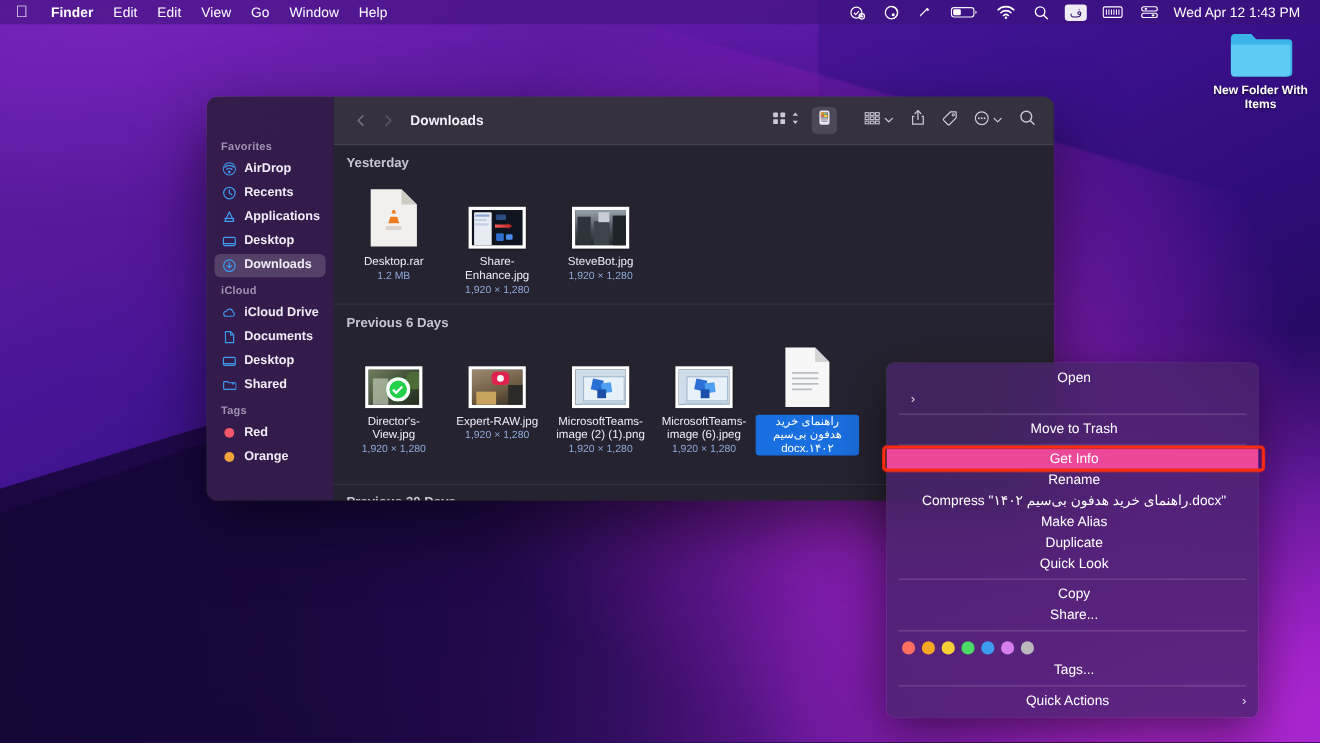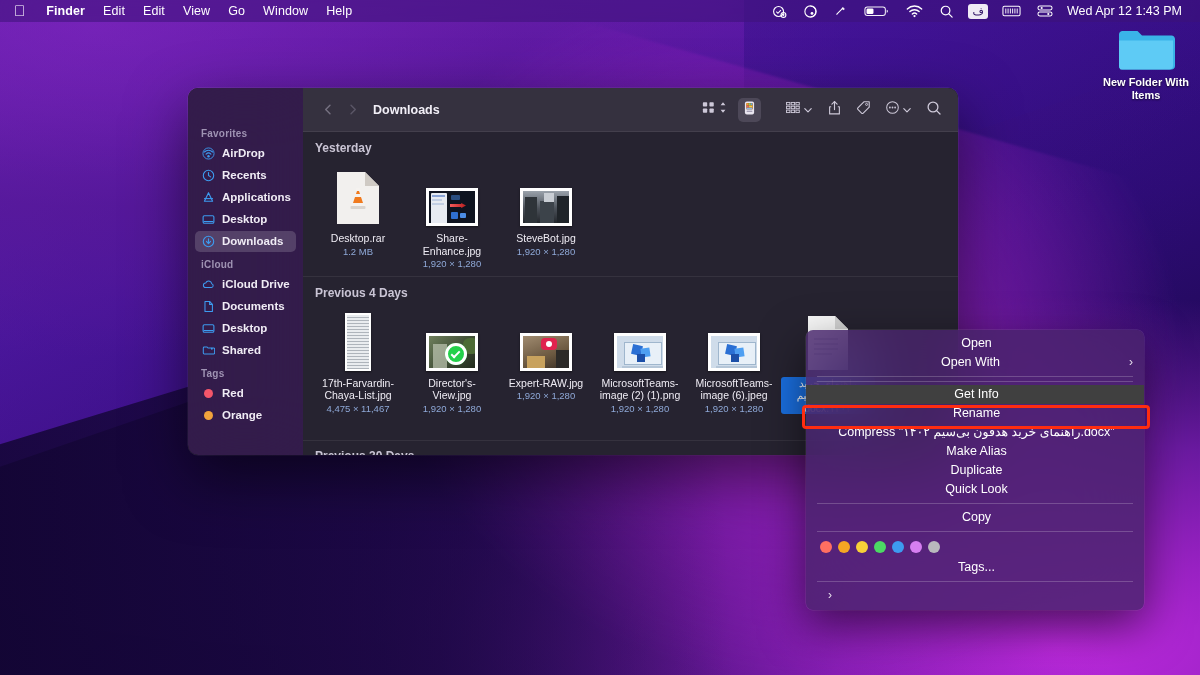--- a/index.html
+++ b/index.html
@@ -164,21 +164,21 @@
     color: #fff; font-size: 12.5px;
     overflow: hidden;
   }
   #ctxmenu .item {
     display: flex; align-items: center;
     height: 19px; padding: 0 11px 0 14px; line-height: 19px;
     white-space: nowrap;
   }
   #ctxmenu .item .lbl { flex: 1 1 auto; overflow: hidden; text-overflow: ellipsis; text-align: center; }
   #ctxmenu .item .chev { opacity: .85; font-size: 12px; margin-left: 8px; }
-  #ctxmenu .item.hl { background: #404040; }
+  #ctxmenu .item.hl { background: #ec4899; }
   #ctxmenu .div { height: .5px; background: rgba(255,255,255,.20); margin: 4px 11px; }
   #ctxmenu .swatches { display: flex; gap: 6px; padding: 6px 14px 5px; }
   #ctxmenu .swatches i { width: 12px; height: 12px; border-radius: 50%; display: block; }
   #hl-ring {
     position: absolute; left: 802px; top: 405px; width: 348px; height: 24px;
     border: 3px solid #ff2d10; border-radius: 4px; z-index: 70; pointer-events: none;
   }
 </style>
 </head>
 <body>
@@ -548,29 +548,22 @@
               <div style="position:absolute;left:21px;top:2px;width:10px;height:9px;background:#c9ced4"></div>
             </div>
           </div>
           <div class="fname">SteveBot.jpg</div>
           <div class="fmeta">1,920 × 1,280</div>
         </div>
       </div>
 
       <div class="sep-row" style="margin-top:6px"></div>
 
-      <div class="sect-hd">Previous 4 Days</div>
+      <div class="sect-hd">Previous 6 Days</div>
       <div class="grid">
-        <div class="cell">
-          <div class="thumbwrap">
-            <div style="width:26px;height:58px;border:2px solid #fff;background:repeating-linear-gradient(180deg,#e9ecef 0 2px,#aeb4bb 2px 3px),repeating-linear-gradient(90deg,#e9ecef 0 2px,#aeb4bb 2px 3px);box-shadow:0 1px 2px rgba(0,0,0,.5)"></div>
-          </div>
-          <div class="fname">17th-Farvardin-Chaya-List.jpg</div>
-          <div class="fmeta">4,475 × 11,467</div>
-        </div>
         <div class="cell">
           <div class="thumbwrap">
             <div class="photo">
               <div style="position:absolute;inset:0;background:linear-gradient(135deg,#6f7f5c,#3c4a33 60%,#232b1e)"></div>
               <div style="position:absolute;left:4px;top:8px;width:14px;height:26px;background:#b9c2ae;opacity:.75"></div>
               <div style="position:absolute;left:34px;top:2px;width:16px;height:16px;background:#4d6b36;border-radius:40%"></div>
               <div style="position:absolute;left:16px;top:7px;width:22px;height:22px;border-radius:50%;background:#23d14a;box-shadow:inset 0 0 0 3px #fff"></div>
               <div style="position:absolute;left:22px;top:15px;width:9px;height:5px;border-left:2.4px solid #fff;border-bottom:2.4px solid #fff;transform:rotate(-45deg)"></div>
             </div>
           </div>
@@ -636,24 +629,26 @@
       <div class="sect-hd">Previous 30 Days</div>
     </div>
   </div>
 </div>
 
 <div id="ctxmenu">
   <div class="item">
     <span class="lbl">Open</span>
   </div>
   <div class="item">
-    <span class="lbl">Open With</span>
     <span class="chev">›</span>
   </div>
   <div class="div"></div>
+  <div class="item">
+    <span class="lbl">Move to Trash</span>
+  </div>
   <div class="div"></div>
   <div class="item hl">
     <span class="lbl">Get Info</span>
   </div>
   <div class="item">
     <span class="lbl">Rename</span>
   </div>
   <div class="item">
     <span class="lbl">Compress "راهنمای خرید هدفون بی‌سیم ۱۴۰۲.docx"</span>
   </div>
@@ -662,33 +657,37 @@
   </div>
   <div class="item">
     <span class="lbl">Duplicate</span>
   </div>
   <div class="item">
     <span class="lbl">Quick Look</span>
   </div>
   <div class="div"></div>
   <div class="item">
     <span class="lbl">Copy</span>
+  </div>
+  <div class="item">
+    <span class="lbl">Share...</span>
   </div>
   <div class="div"></div>
   <div class="swatches">
     <i style="background:#ff6f61"></i>
     <i style="background:#f5a623"></i>
     <i style="background:#f7d038"></i>
     <i style="background:#4cd964"></i>
     <i style="background:#3d9bf0"></i>
     <i style="background:#d67ef0"></i>
     <i style="background:#b9b9bd"></i>
   </div>
   <div class="item">
     <span class="lbl">Tags...</span>
   </div>
   <div class="div"></div>
   <div class="item">
+    <span class="lbl">Quick Actions</span>
     <span class="chev">›</span>
   </div>
 </div>
 
 <div id="hl-ring"></div>
 
 </body></html>

